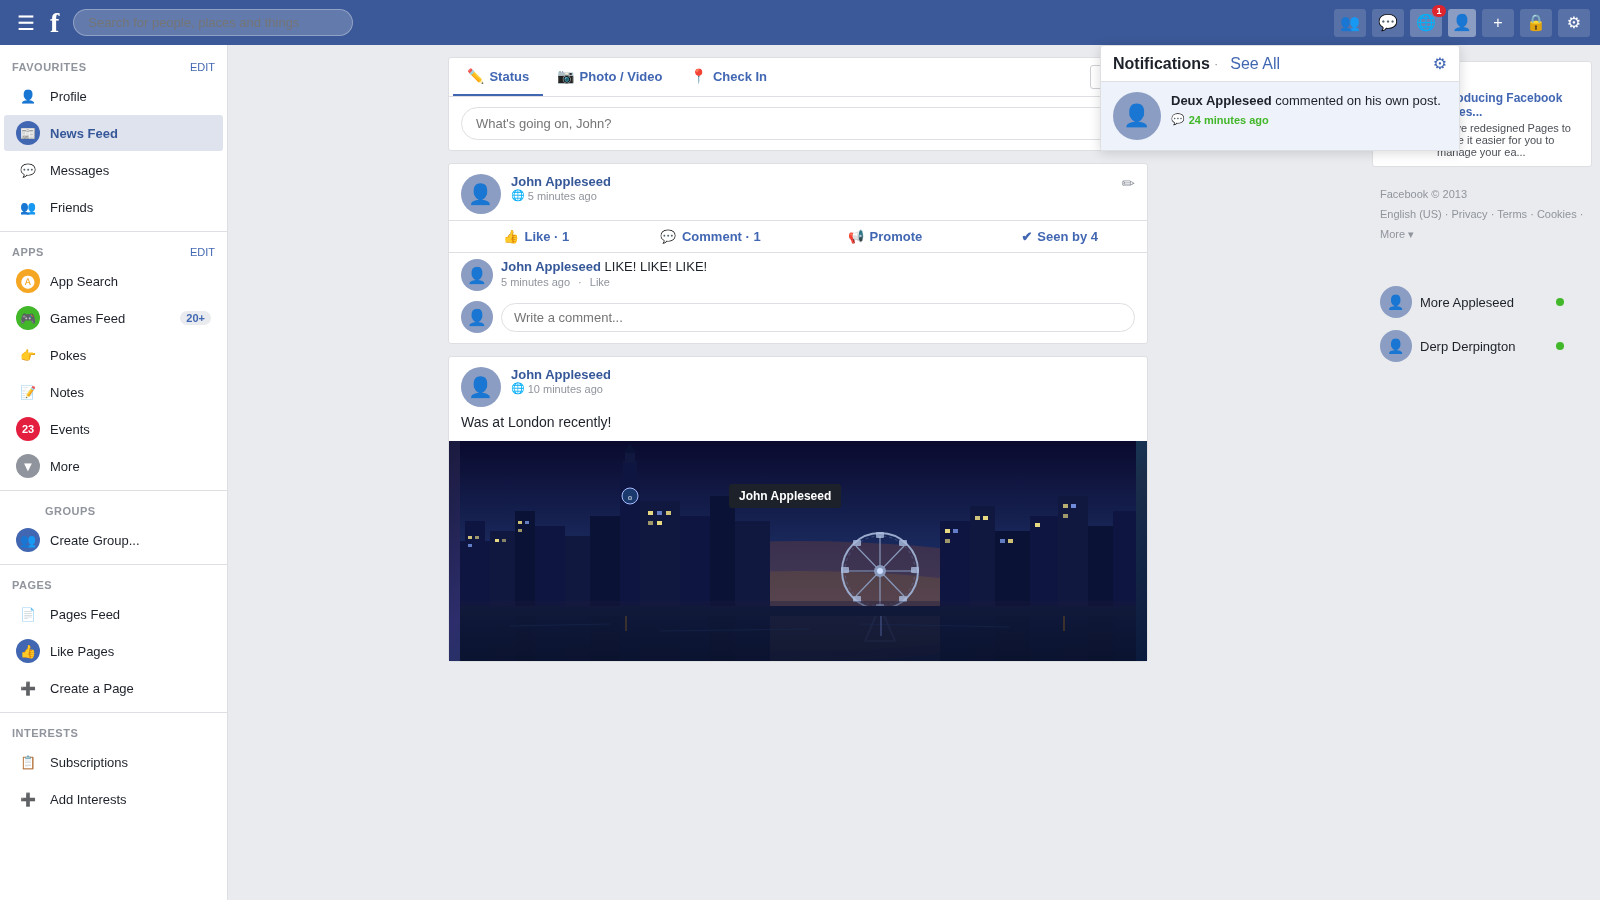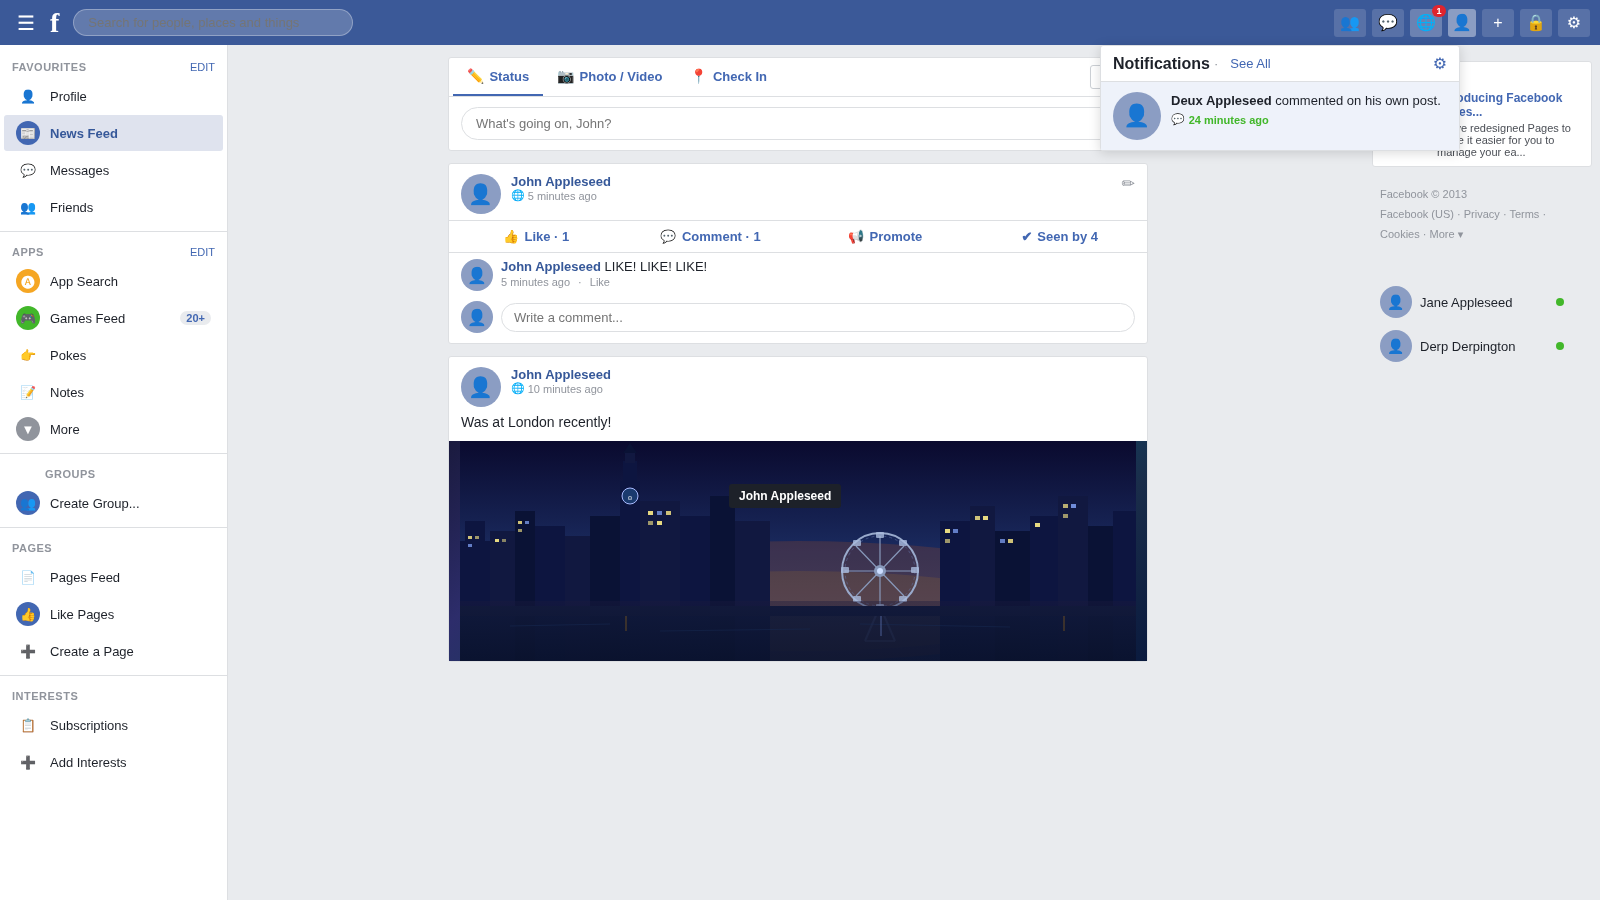--- a/index.html
+++ b/index.html
@@ -277,21 +277,21 @@
       z-index: 2000;
     }
     .notif-header {
       display: flex;
       align-items: center;
       justify-content: space-between;
       padding: 8px 12px;
       border-bottom: 1px solid #dddfe2;
     }
     .notif-title { font-size: 16px; font-weight: bold; color: #1d2129; }
-    .notif-see-all { font-size: 13px; color: #4267b2; cursor: pointer; margin-left: 8px; }
+    .notif-see-all { font-size: 16px; color: #4267b2; cursor: pointer; margin-left: 8px; }
     .notif-settings { color: #4267b2; cursor: pointer; font-size: 16px; }
     .notif-item {
       display: flex;
       gap: 10px;
       padding: 10px 12px;
       align-items: flex-start;
       background: #eef2fa;
     }
     .notif-avatar { width: 48px; height: 48px; border-radius: 50%; background: #8b9dc3; flex-shrink: 0; display: flex; align-items: center; justify-content: center; font-size: 22px; color: white; }
     .notif-body { flex: 1; }
@@ -420,20 +420,24 @@
     </div>
     <div class="sidebar-item">
       <div class="icon-circle">👉</div>
       <span class="item-label">Pokes</span>
     </div>
     <div class="sidebar-item">
       <div class="icon-circle">📝</div>
       <span class="item-label">Notes</span>
     </div>
     <div class="sidebar-item">
+      <div class="icon-circle red-bg" style="font-size:11px;font-weight:bold;color:white;background:#e41e3f;">23</div>
+      <span class="item-label">Events</span>
+    </div>
+    <div class="sidebar-item">
       <div class="icon-circle gray-bg">▼</div>
       <span class="item-label">More</span>
     </div>
 
     <div class="divider"></div>
 
     <div class="sidebar-section-header groups-section">
       <span class="sidebar-section-label">GROUPS</span>
     </div>
     <div class="sidebar-item">
@@ -714,34 +718,34 @@
           <div>
             <div style="font-size:12px;font-weight:bold;color:#4267b2;margin-bottom:3px;">Introducing Facebook Pages...</div>
             <div style="font-size:11px;color:#4b4f56;">We've redesigned Pages to make it easier for you to manage your ea...</div>
           </div>
         </div>
       </div>
 
       <div class="footer-links">
         <div>Facebook © 2013</div>
         <div>
-          <a>Facebook (US)</a> ·
+          <a>English (US)</a> ·
           <a>Privacy</a> ·
           <a>Terms</a> ·
           <a>Cookies</a> ·
           <a>More ▾</a>
         </div>
       </div>
 
       <div class="chat-sidebar" style="margin-top:20px;">
         <div class="chat-item">
           <div class="chat-avatar">
             <span>👤</span>
           </div>
-          <span class="chat-name">Jane Appleseed</span>
+          <span class="chat-name">More Appleseed</span>
           <div class="chat-online-dot"></div>
         </div>
         <div class="chat-item">
           <div class="chat-avatar">
             <span>👤</span>
           </div>
           <span class="chat-name">Derp Derpington</span>
           <div class="chat-online-dot"></div>
         </div>
       </div>

